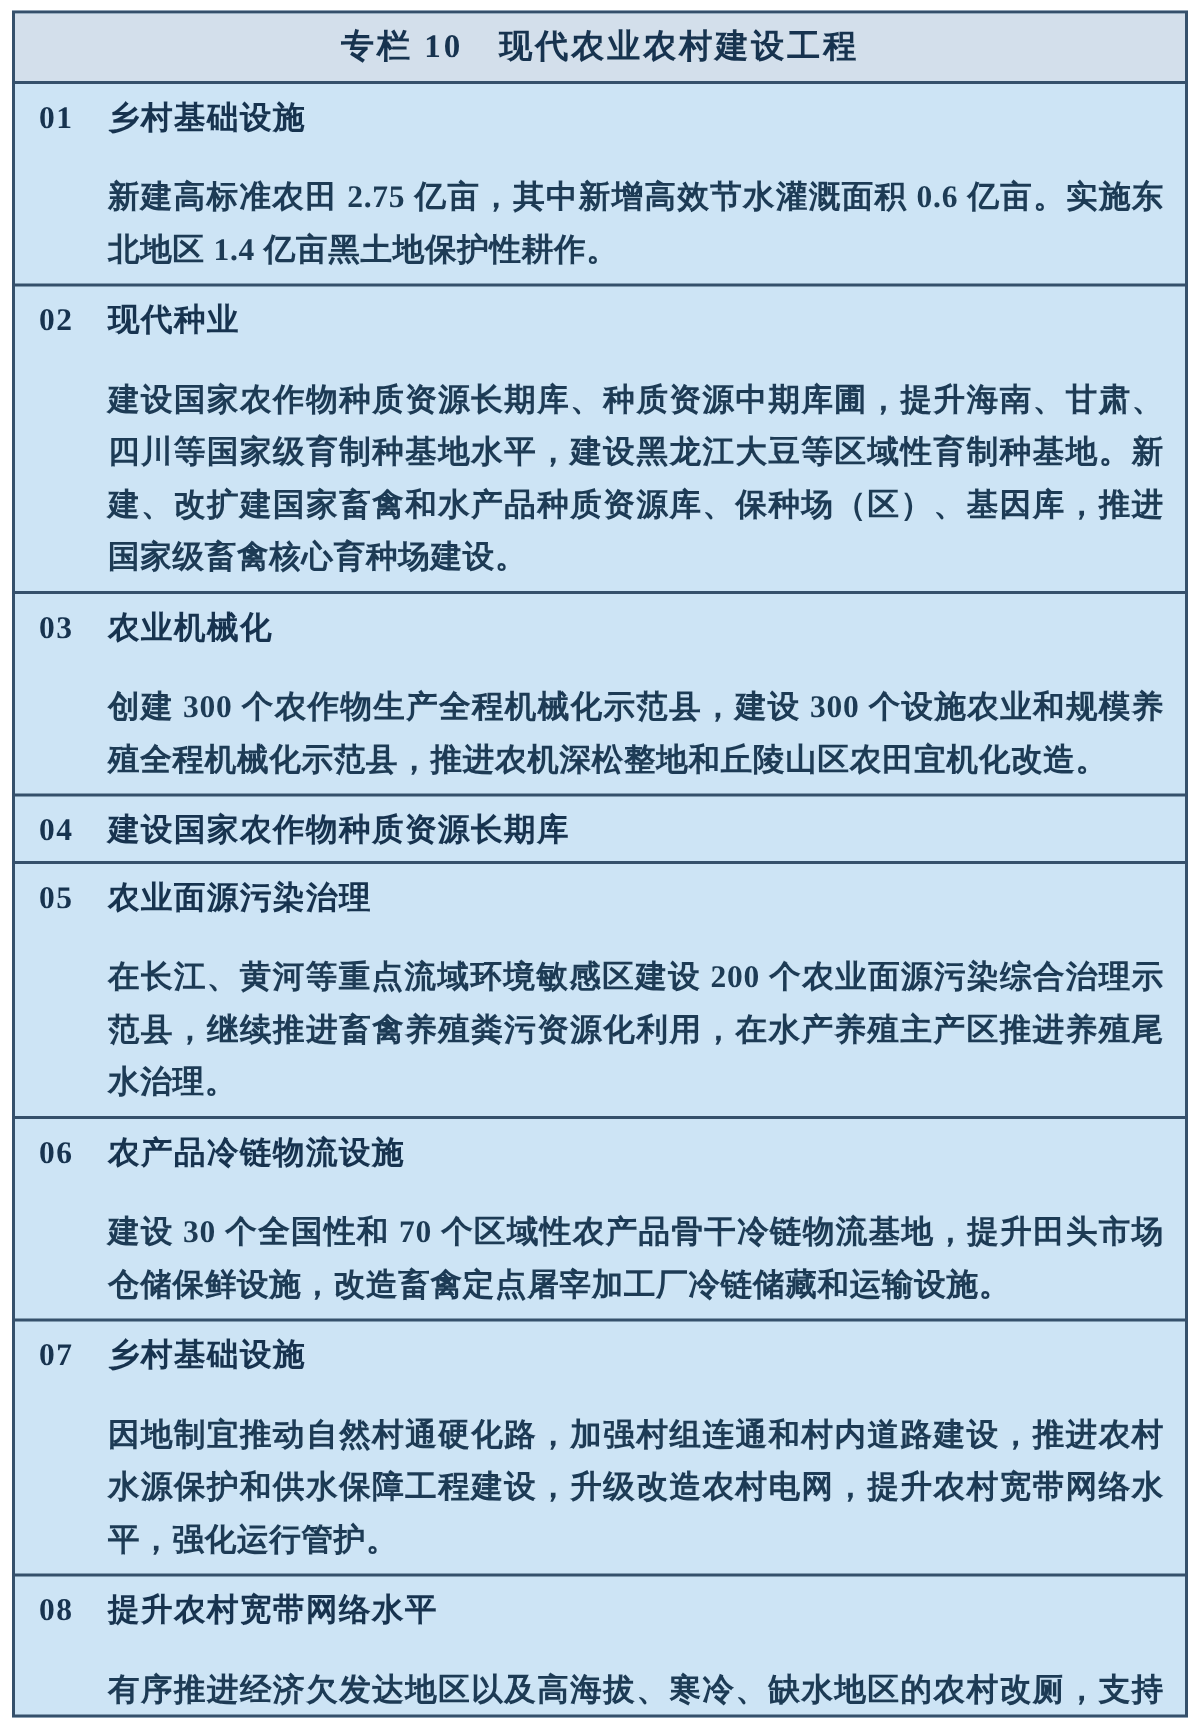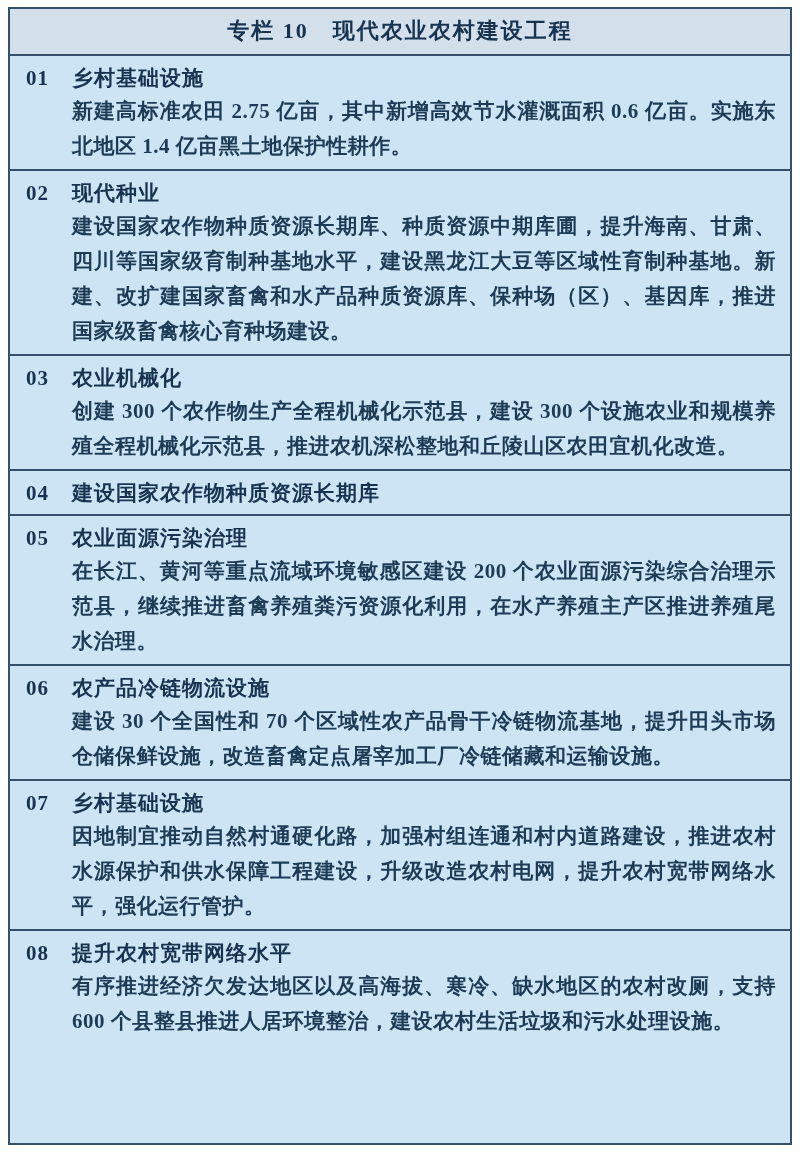--- a/index.html
+++ b/index.html
@@ -68,20 +68,21 @@
   }
   .section-body {
     margin-left: 46px;
     font-size: 21px;
     font-weight: 600;
     line-height: 35px;
     text-align: justify;
     text-align-last: left;
     letter-spacing: 0.5px;
     color: #1d3b55;
+    margin-top: 20px;
   }
 </style>
 </head>
 <body>
 
 <div class="panel">
 
   <div class="panel-header">专栏 10　现代农业农村建设工程</div>
 
   <div class="section">

